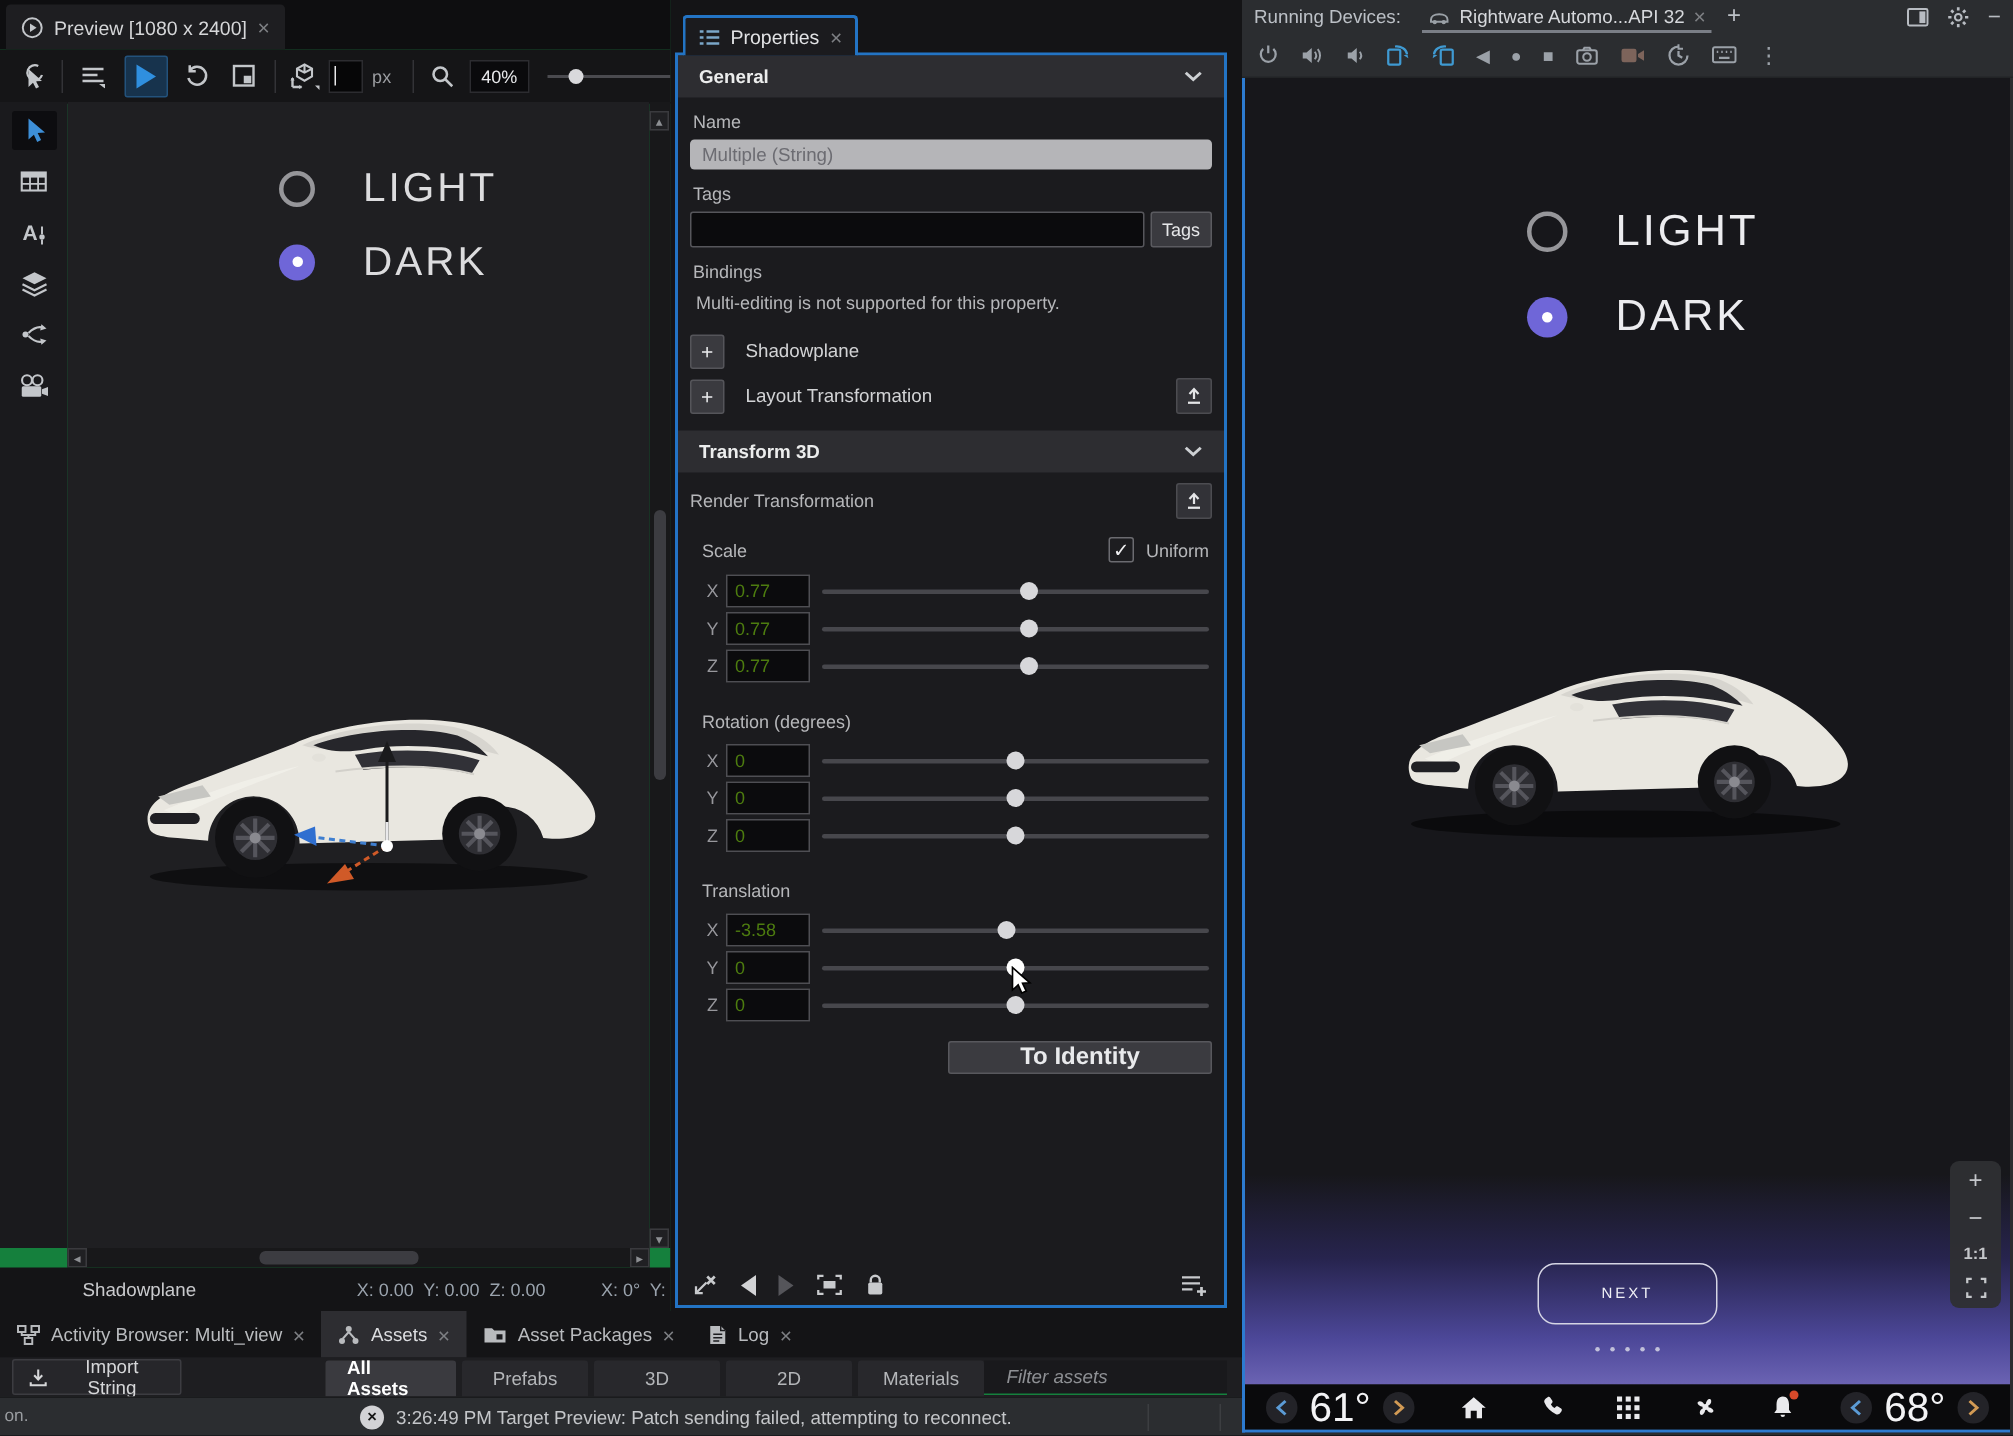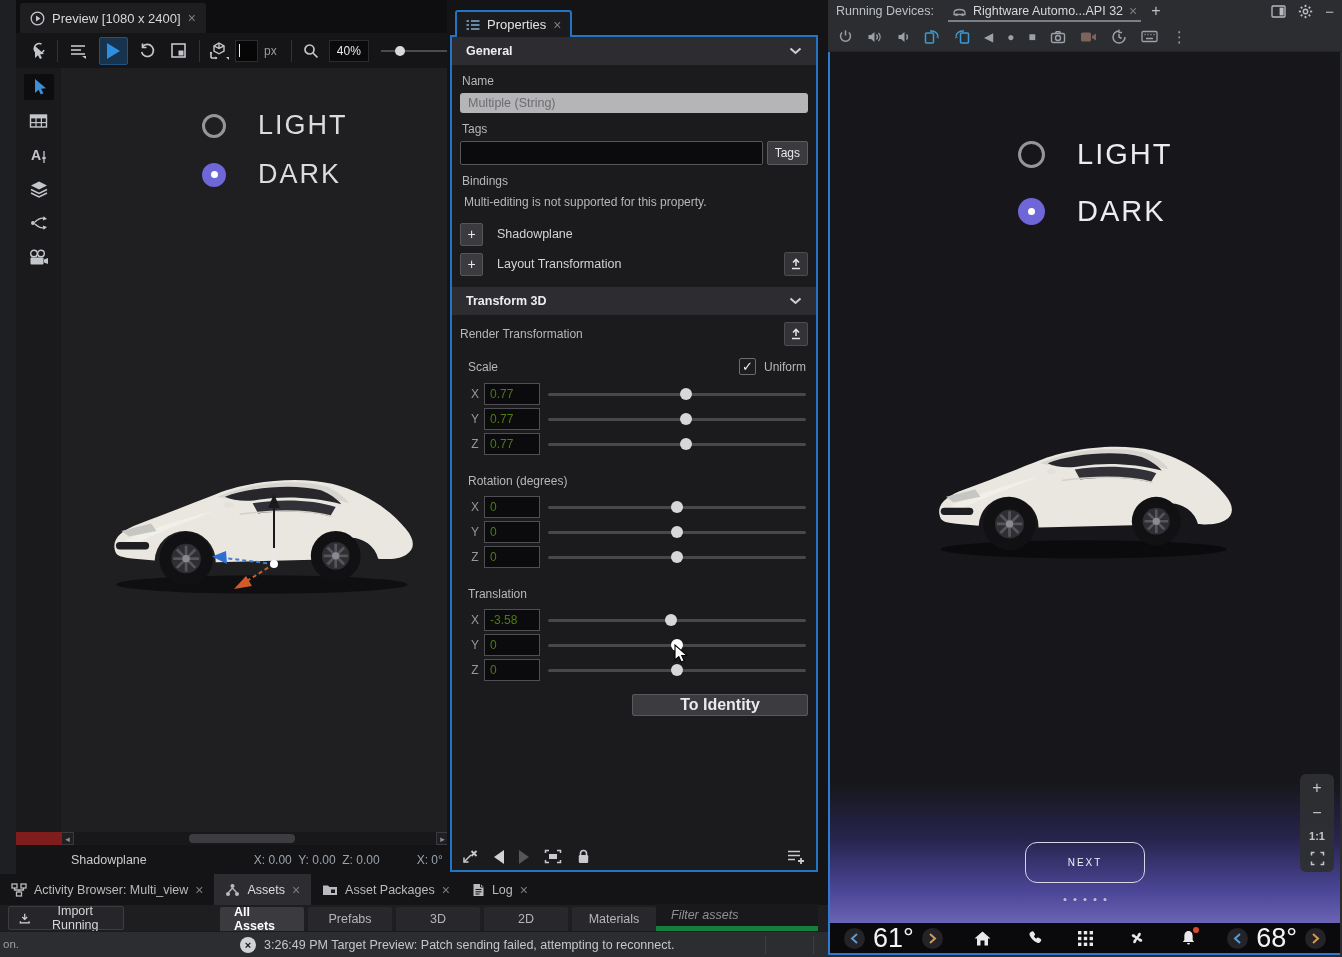--- a/index.html
+++ b/index.html
@@ -2,21 +2,21 @@
 <html><head>
 <meta charset="utf-8">
 <style>
   html,body{margin:0;padding:0;background:#101012;}
   #app{position:relative;width:1342px;height:957px;background:#1e1f22;overflow:hidden;
        font-family:"Liberation Sans",sans-serif;color:#cfd0d3;font-size:12px;-webkit-font-smoothing:antialiased;}
   .nosel{user-select:none;}
   svg{display:block;}
 
   
-  .left-region{position:absolute;left:16px;top:0;width:447px;height:874px;background:#7f1d1d;}
+  .left-region{position:absolute;left:0;top:0;width:447px;height:874px;background:#15803d;}
   .preview-tabbar{position:absolute;left:0;top:0;width:100%;height:33px;background:#0e0e10;display:flex;align-items:flex-end;}
   .preview-tab{height:30px;margin-left:4px;background:#1e1e21;display:flex;align-items:center;gap:7px;padding:0 10px;border-radius:3px 3px 0 0;color:#d6d7d9;font-size:13px;}
   .tab-close{color:#7d7f83;font-size:14px;line-height:1;cursor:pointer;}
   .preview-toolbar{position:absolute;left:0;top:33px;width:100%;height:35px;background:#151517;border-bottom:1px solid #060607;display:flex;align-items:center;}
   .tb-div{width:1px;height:22px;background:#333337;margin:0 8px;}
   .tb-ic{display:flex;align-items:center;justify-content:center;width:26px;height:24px;cursor:pointer;}
   .play-box{width:30px;height:26px;background:#17334d;border:1px solid #23527c;border-radius:2px;display:flex;align-items:center;justify-content:center;cursor:pointer;}
   .play-tri{width:0;height:0;border-left:13px solid #2f8fdf;border-top:8px solid transparent;border-bottom:8px solid transparent;}
   .px-input{width:24px;height:20px;background:#060607;border:1px solid #2c2c30;margin-left:4px;position:relative;}
   .px-input .caret{position:absolute;left:3px;top:3px;width:1px;height:13px;background:#e8e8ea;}
@@ -119,21 +119,21 @@
   
   .bottom-region{position:absolute;left:0;top:874px;width:828px;height:83px;background:#1b1b1e;}
   .bt-tabs{position:absolute;left:0;top:0;width:100%;height:31px;background:#141416;display:flex;align-items:stretch;}
   .b-tab{display:flex;align-items:center;gap:7px;padding:0 11px;cursor:pointer;color:#b9bbbe;font-size:12.5px;}
   .b-tab.active{background:#2d2d31;color:#dcdde0;}
   .assets-row{position:absolute;left:0;top:31px;width:100%;height:26px;background:#1e1e21;display:flex;align-items:center;}
   .import-btn{display:flex;align-items:center;gap:7px;height:24px;margin-left:8px;padding:0 10px;background:#26262a;border:1px solid #3c3c41;border-radius:2px;color:#d6d7d9;cursor:pointer;font-size:12.5px;}
   .cat-tabs{display:flex;gap:4px;margin-left:96px;height:26px;align-items:flex-end;}
   .cat-tab{height:24px;min-width:56px;padding:0 14px;display:flex;align-items:center;justify-content:center;background:#28282c;border-radius:2px 2px 0 0;color:#b4b6b9;cursor:pointer;font-size:12.5px;}
   .cat-tab.active{background:#3a3a3f;color:#fff;font-weight:bold;}
-  .filter-wrap{margin-left:auto;margin-right:10px;display:flex;align-items:center;gap:7px;width:150px;height:22px;background:#19191c;border-bottom:6px solid #15803d;padding:0 6px;}
+  .filter-wrap{margin-left:auto;margin-right:10px;display:flex;align-items:center;gap:7px;width:150px;height:22px;background:#19191c;border-bottom:1px solid #15803d;padding:0 6px;}
   .filter-input{flex:1;background:transparent;border:none;outline:none;color:#d6d7d9;font-style:italic;font-size:12.5px;font-family:"Liberation Sans",sans-serif;}
   .filter-input::placeholder{color:#8e9094;font-style:italic;}
   .status-bar{position:absolute;left:0;top:57px;width:100%;height:26px;background:#2b2d30;border-top:1px solid #1a1b1d;}
   .status-left{position:absolute;left:3px;top:6px;color:#9a9da1;font-size:11.5px;}
   .status-msg{position:absolute;left:240px;top:0;height:26px;display:flex;align-items:center;gap:8px;color:#c4c6c9;font-size:12.5px;}
   .err-ic{width:16px;height:16px;border-radius:50%;background:#d2d2d5;color:#141414;font-weight:bold;font-size:11px;display:flex;align-items:center;justify-content:center;}
   .sb-div{position:absolute;top:4px;width:1px;height:18px;background:#3c3e41;}
 </style>
 </head>
 <body>
@@ -820,21 +820,21 @@
     </span>
   </div>
 
   <div class="assets-row">
     <button class="import-btn">
       <svg width="13" height="13" viewBox="0 0 13 13" fill="none" stroke="#d6d7d9" stroke-width="1.4">
             <path d="M6.5,1 L6.5,7"></path>
             <path d="M3.8,4.8 L6.5,7.6 L9.2,4.8"></path>
             <path d="M1.5,9.5 L1.5,11.5 L11.5,11.5 L11.5,9.5"></path>
           </svg>
-      <span>Import Running</span>
+      <span>Import String</span>
     </button>
     <span class="cat-tabs">
       <span class="cat-tab active">All Assets</span>
       <span class="cat-tab">Prefabs</span>
       <span class="cat-tab">3D</span>
       <span class="cat-tab">2D</span>
       <span class="cat-tab">Materials</span>
     </span>
     <span class="filter-wrap">
       <svg width="12" height="11" viewBox="0 0 12 11">

